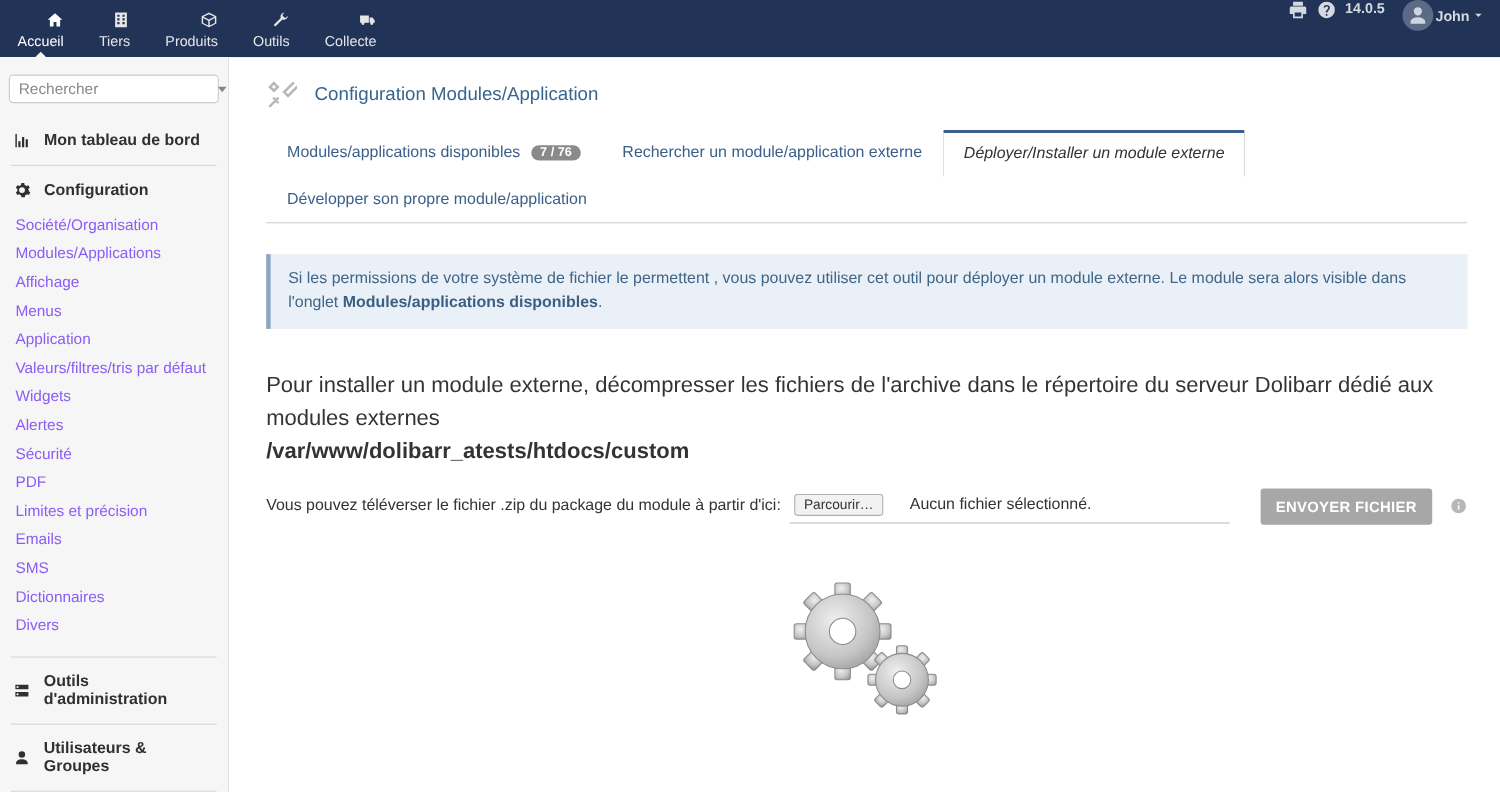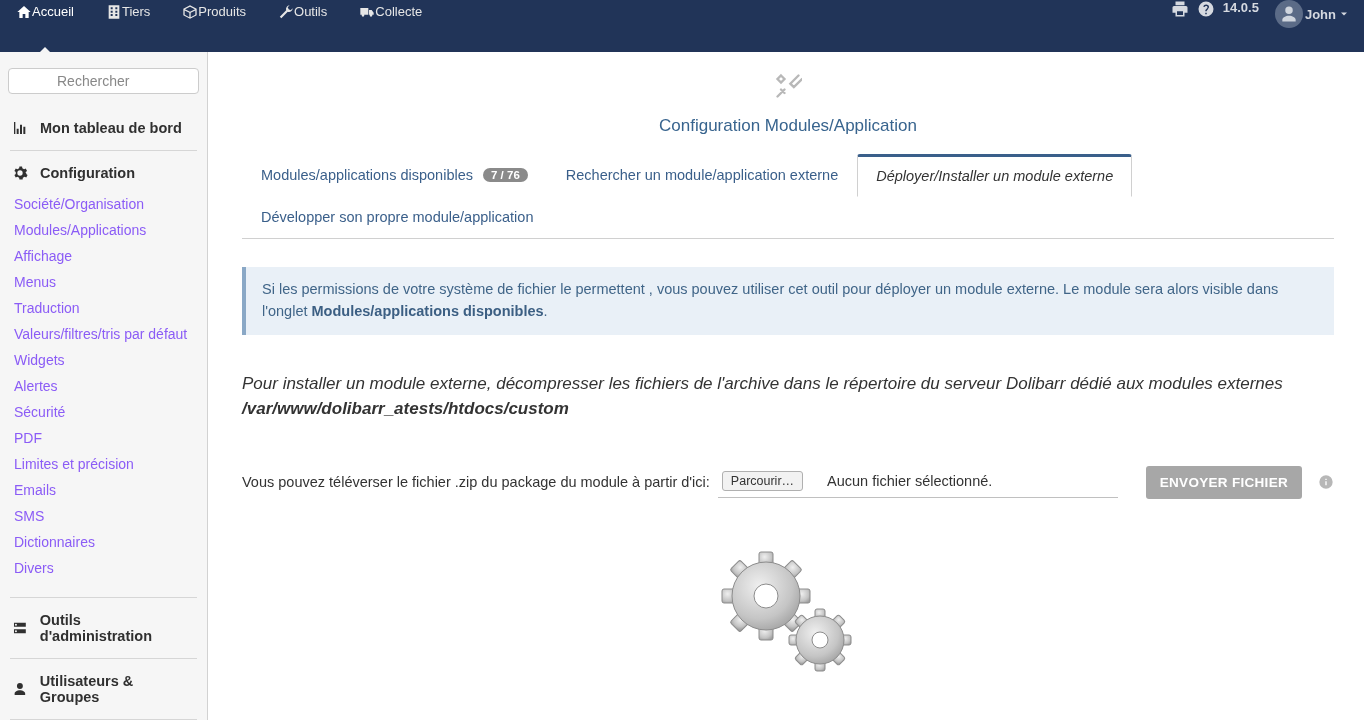--- a/index.html
+++ b/index.html
@@ -10,21 +10,22 @@
   .topbar {
     height: 52px;
     background: #213458;
     display: flex;
     color: #fff;
     align-items: stretch;
   }
   .topnav-left { display: flex; }
   .topnav-item {
     display: flex;
-    align-items: flex-start;
+    flex-direction: column;
+    align-items: flex-end;
     justify-content: center;
     padding: 4px 16px 2px 16px;
     position: relative;
     cursor: pointer;
     color: #e6e6e6;
     font-size: 13px;
     min-width: 60px;
   }
   .topnav-item svg { width: 16px; height: 16px; fill: #e6e6e6; margin-bottom: 4px; }
   .topnav-item.active { color: #fff; }
@@ -82,21 +83,20 @@
     color: #888;
     margin-bottom: 18px;
   }
   .search-wrap input {
     flex: 1;
     border: none;
     outline: none;
     background: transparent;
     font-size: 14px;
     color: #6d28d9;
-    margin-left: 40px;
   }
   .search-wrap input::placeholder { color: #888; }
   .search-caret {
     width: 0; height: 0;
     border-left: 4px solid transparent;
     border-right: 4px solid transparent;
     border-top: 5px solid #888;
   }
   .side-heading {
     font-weight: 700;
@@ -125,21 +125,20 @@
     padding: 20px 30px 30px 34px;
     overflow-y: auto;
   }
   .page-title {
     display: flex;
     align-items: center;
     gap: 16px;
     color: #38648e;
     font-size: 17px;
     margin-bottom: 18px;
-    flex-direction: column;
   }
   .page-title svg { width: 28px; height: 28px; fill: #b8b8b8; stroke: #b8b8b8; }
 
   
   .tabs-outer { border-bottom: 1px solid #d0d0d0; }
   .tabs { display: flex; flex-wrap: wrap; }
   .tab {
     padding: 12px 18px;
     color: #3a5f8a;
     cursor: pointer;
@@ -176,29 +175,28 @@
     background: #e9f0f7;
     padding: 12px 16px;
     color: #406588;
     font-size: 14.5px;
     line-height: 1.5;
   }
   .infobox b { font-weight: 700; color: #3c5f83; }
 
   .instruction {
     margin-top: 36px;
-    font-size: 17px;
+    font-size: 20px;
     color: #333;
     line-height: 1.5;
-    font-style: italic;
   }
   .instruction b { font-weight: 700; }
 
   .upload-row {
-    margin-top: 44px;
+    margin-top: 19px;
     display: flex;
     align-items: center;
     font-size: 14.5px;
     gap: 8px;
   }
   .file-picker {
     display: inline-flex;
     align-items: center;
     gap: 24px;
     border-bottom: 1px solid #c0c0c0;
@@ -319,21 +317,21 @@
       <svg viewBox="0 0 24 24">
           <path d="M12 8a4 4 0 1 0 0 8 4 4 0 0 0 0-8zm9.4 4c0 .5 0 1-.1 1.5l2.1 1.6-2 3.5-2.5-1a8 8 0 0 1-2.6 1.5l-.4 2.7H11.1l-.4-2.7a8 8 0 0 1-2.6-1.5l-2.5 1-2-3.5 2.1-1.6c-.1-.5-.1-1-.1-1.5s0-1 .1-1.5L3.6 8.9l2-3.5 2.5 1A8 8 0 0 1 10.7 4.9l.4-2.7h4l.4 2.7a8 8 0 0 1 2.6 1.5l2.5-1 2 3.5-2.1 1.6c.1.5.1 1 .1 1.5z"></path>
         </svg>
       <span>Configuration</span>
     </div>
     <div class="side-group">
       <a class="side-link">Société/Organisation</a>
       <a class="side-link">Modules/Applications</a>
       <a class="side-link">Affichage</a>
       <a class="side-link">Menus</a>
-      <a class="side-link">Traduction</a>
+      <a class="side-link">Application</a>
       <a class="side-link">Valeurs/filtres/tris par défaut</a>
       <a class="side-link">Widgets</a>
       <a class="side-link">Alertes</a>
       <a class="side-link">Sécurité</a>
       <a class="side-link">PDF</a>
       <a class="side-link">Limites et précision</a>
       <a class="side-link">Emails</a>
       <a class="side-link">SMS</a>
       <a class="side-link">Dictionnaires</a>
       <a class="side-link">Divers</a>

